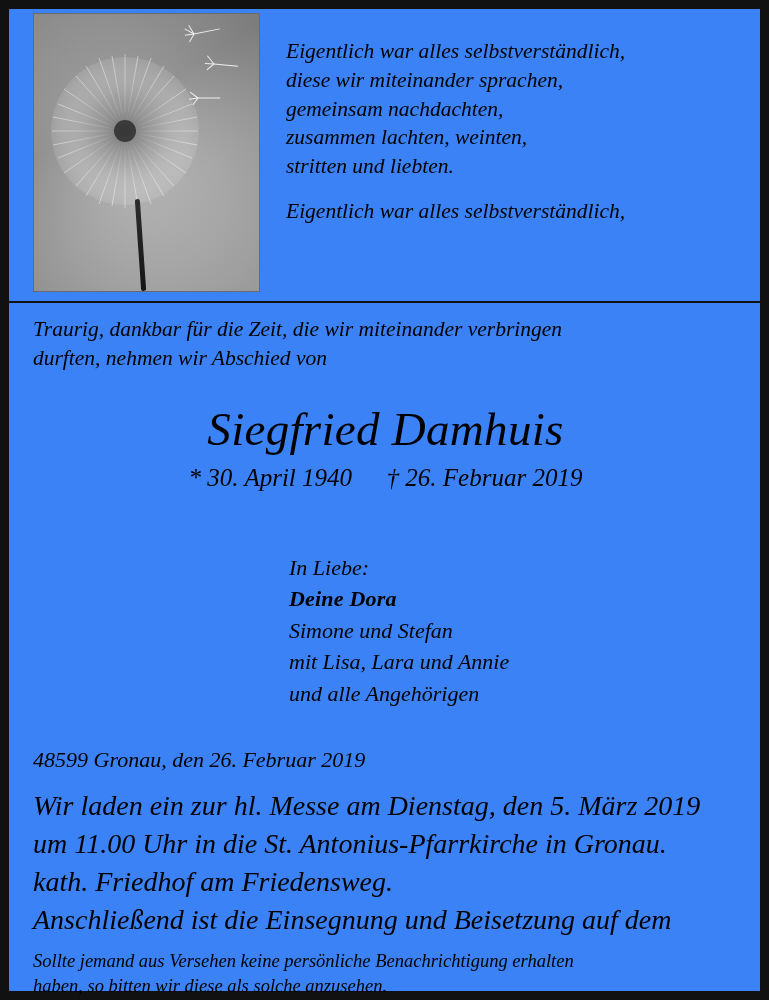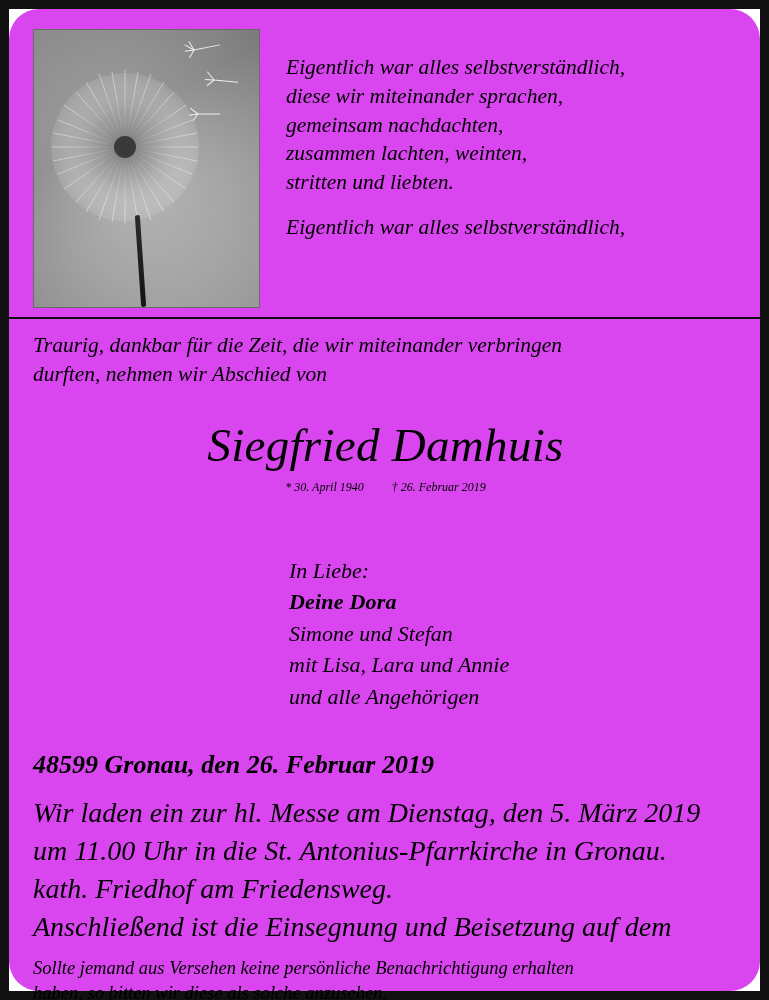--- a/index.html
+++ b/index.html
@@ -21,23 +21,22 @@
     box-sizing: border-box;
     background: #ffffff;
     border: 9px solid #111111;
     padding: 0;
   }
   .inner {
     position: relative;
     width: 100%;
     height: 100%;
     box-sizing: border-box;
-    background: #d946ef;
-    padding: 20px 22px 10px 24px;
-    border-radius: 30px;
+    background: #3b82f6;
+    padding: 4px 22px 10px 24px;
   }
   
   .top {
     display: flex;
     align-items: flex-start;
     gap: 26px;
     height: 282px;
   }
   .photo {
     width: 227px;
@@ -102,21 +101,21 @@
     text-align: center;
     font-style: italic;
     font-size: 47px;
     line-height: 1.1;
     margin-top: 32px;
     letter-spacing: 0.3px;
   }
   .dates {
     text-align: center;
     font-style: italic;
-    font-size: 12px;
+    font-size: 25px;
     margin-top: 8px;
   }
   .dates .gap { display: inline-block; width: 22px; }
 
   
   .mourners {
     margin-top: 60px;
     padding-left: 256px;
     font-style: italic;
     font-size: 22px;
@@ -126,22 +125,21 @@
   .mourners .bold {
     font-weight: bold;
     font-style: italic;
     letter-spacing: 0.2px;
   }
 
   
   .placedate {
     margin-top: 38px;
     font-style: italic;
-    font-size: 26px;
-    font-weight: bold;
+    font-size: 22px;
   }
 
   
   .service {
     margin-top: 14px;
     font-style: italic;
     font-size: 28px;
     line-height: 1.36;
     text-align: justify;
   }

